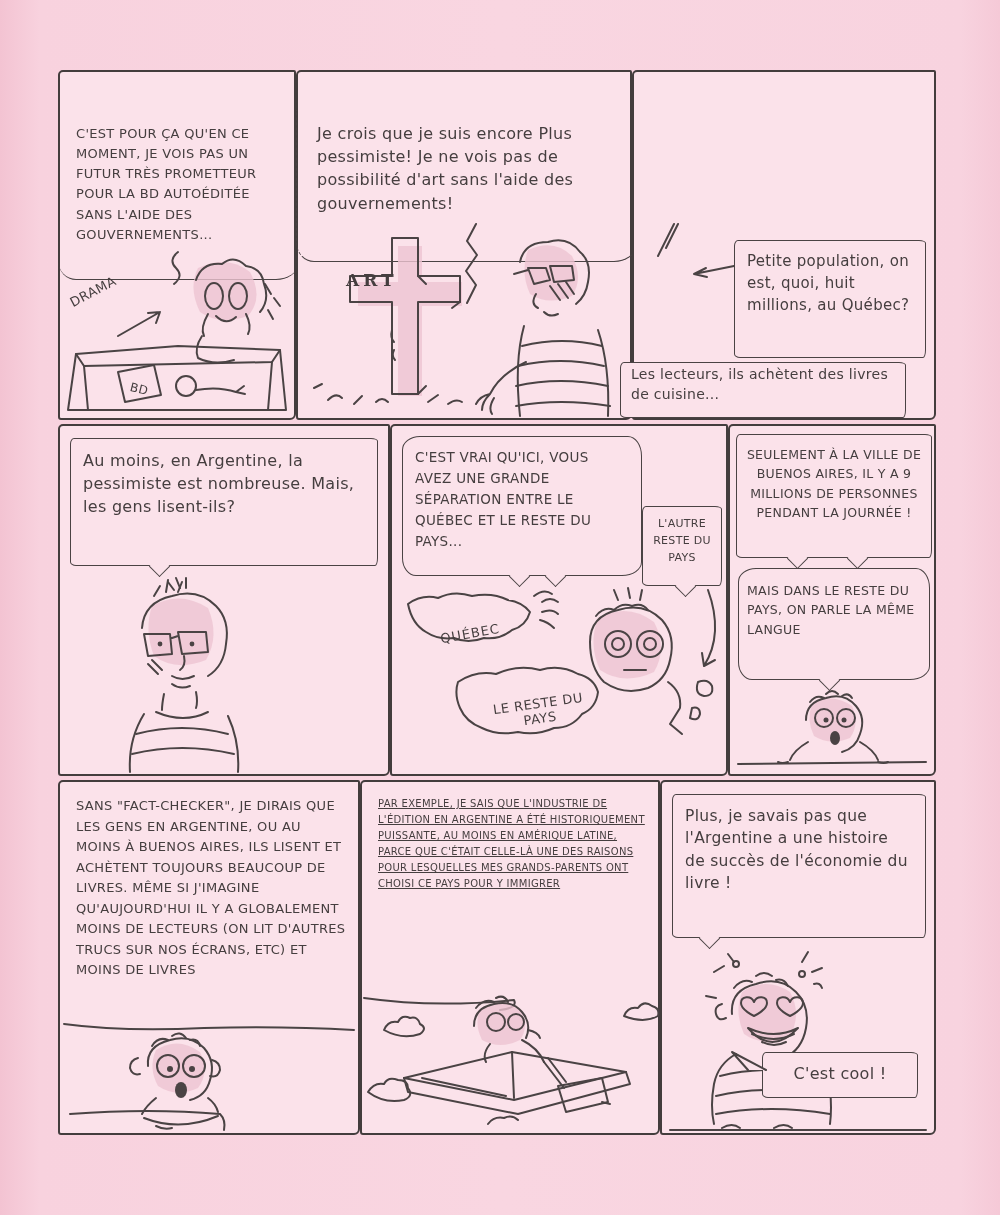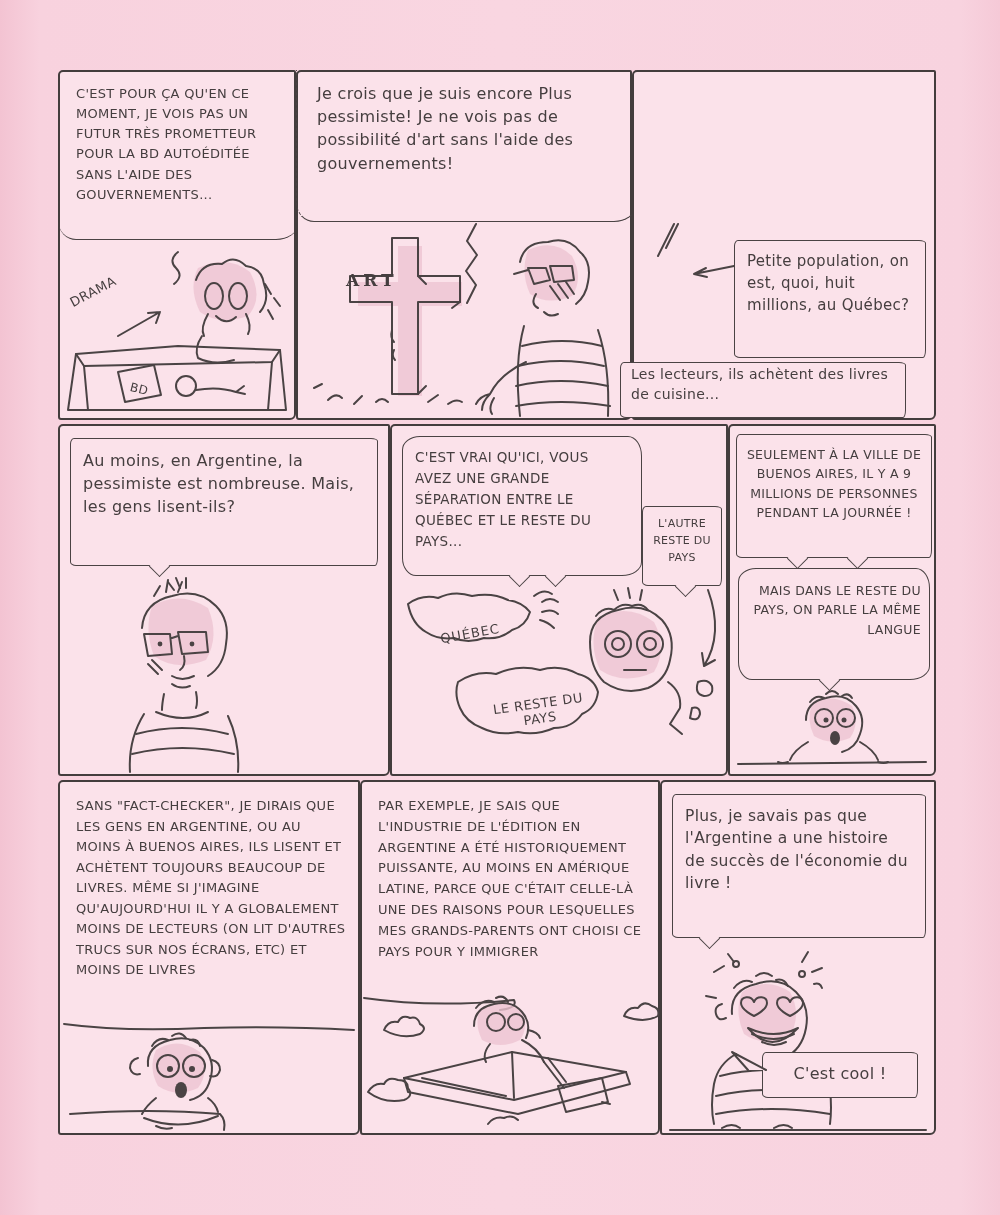--- a/index.html
+++ b/index.html
@@ -22,21 +22,21 @@
     border:1.7px solid #4a4344;
     background:#fbe2ea;
     color:#453e3f;
     padding:10px 12px;
     box-sizing:border-box;
     line-height:1.5;
     letter-spacing:.3px;
   }
   .round{border-radius:18px 14px 20px 14px/14px 20px 14px 18px;}
   .rect{border-radius:4px 7px 3px 6px/6px 3px 8px 4px;}
-  .open-top{border-top:none;border-radius:0 0 22px 18px/0 0 16px 20px;}
+  .open-top{border-top:none;border-radius:0 0 22px 18px/0 0 16px 20px;margin-top:40px;}
   .caps{font-size:13px;line-height:1.55;}
   .script{font-size:16px;line-height:1.45;}
   .tail{
     position:absolute;width:14px;height:14px;background:#fbe2ea;
     transform:rotate(45deg);
   }
   .tail.down{border-right:1.7px solid #4a4344;border-bottom:1.7px solid #4a4344;}
   .label{
     position:absolute;color:#453e3f;letter-spacing:.5px;
   }
@@ -171,21 +171,21 @@
       <path class="sketch" d="M306,96 q10,-4 14,4 q2,10 -8,10 q-10,-2 -6,-14 z M300,122 q8,-2 8,6 q-2,8 -10,4 z"></path>
     </svg>
     <div class="label" style="left:48px;top:200px;font-size:13px;transform:rotate(-10deg);letter-spacing:1px;">QUÉBEC</div>
     <div class="label" style="left:92px;top:270px;width:110px;font-size:13px;transform:rotate(-8deg);text-align:center;">LE RESTE DU PAYS</div>
   </div>
 
   <div class="panel" style="left:728px;top:424px;width:208px;height:352px;">
     <div class="bubble rect caps" style="left:6px;top:8px;width:196px;height:124px;font-size:12.5px;text-align:center;padding:10px 8px;">SEULEMENT À LA VILLE DE BUENOS AIRES, IL Y A 9 MILLIONS DE PERSONNES PENDANT LA JOURNÉE !</div>
     <div class="tail down" style="left:60px;top:125px;"></div>
     <div class="tail down" style="left:120px;top:125px;"></div>
-    <div class="bubble round caps" style="left:8px;top:142px;width:192px;height:112px;font-size:12.5px;text-align:right;padding:12px 8px;">MAIS DANS LE RESTE DU PAYS, ON PARLE LA MÊME LANGUE</div>
+    <div class="bubble round caps" style="left:8px;top:142px;width:192px;height:112px;font-size:12.5px;text-align:left;padding:12px 8px;">MAIS DANS LE RESTE DU PAYS, ON PARLE LA MÊME LANGUE</div>
     <div class="tail down" style="left:92px;top:247px;"></div>
     <svg style="left:0;top:258px;" width="204" height="90" viewBox="0 0 204 90">
       <path class="shade" d="M82,20 q20,-12 40,2 q8,18 -2,32 q-20,8 -36,-2 q-8,-16 -2,-32 z"></path>
       <path class="sketch" d="M76,36 q0,-18 20,-22 q18,-6 30,8 q10,12 4,28 q-4,14 -18,18"></path>
       <path class="sketch" d="M80,18 q6,-8 14,-4 M96,10 q6,-6 12,0 M112,12 q6,-4 10,2"></path>
       <circle class="sketch" cx="94" cy="34" r="9"></circle>
         <circle class="ink-fill" cx="96" cy="36" r="2.5"></circle>
       <circle class="sketch" cx="116" cy="34" r="9"></circle>
         <circle class="ink-fill" cx="114" cy="36" r="2.5"></circle>
       <ellipse class="ink-fill" cx="105" cy="54" rx="5" ry="7"></ellipse>
@@ -209,21 +209,21 @@
       <circle class="sketch" cx="134" cy="52" r="11"></circle>
         <circle class="ink-fill" cx="132" cy="55" r="3"></circle>
       <ellipse class="ink-fill" cx="121" cy="76" rx="6" ry="8"></ellipse>
       <path class="sketch" d="M96,84 q-10,8 -14,16 M148,84 q8,6 10,14"></path>
       <path class="sketch" d="M84,104 q36,14 74,-2 M96,112 q8,4 16,2"></path>
       <path class="sketch" d="M10,100 q80,-6 150,0 q6,6 4,16"></path>
     </svg>
   </div>
 
   <div class="panel" style="left:360px;top:780px;width:300px;height:355px;">
-    <div class="caps" style="position:absolute;left:16px;top:14px;width:268px;font-size:13px;line-height:1.6;letter-spacing:.3px;color:#453e3f;">PAR EXEMPLE, JE SAIS QUE L'INDUSTRIE DE L'ÉDITION EN ARGENTINE A ÉTÉ HISTORIQUEMENT PUISSANTE, AU MOINS EN AMÉRIQUE LATINE, PARCE QUE C'ÉTAIT CELLE-LÀ UNE DES RAISONS POUR LESQUELLES MES GRANDS-PARENTS ONT CHOISI CE PAYS POUR Y IMMIGRER</div>
+    <div class="caps" style="position:absolute;left:16px;top:14px;width:268px;font-size:10px;line-height:1.6;letter-spacing:.3px;color:#453e3f;text-decoration:underline;">PAR EXEMPLE, JE SAIS QUE L'INDUSTRIE DE L'ÉDITION EN ARGENTINE A ÉTÉ HISTORIQUEMENT PUISSANTE, AU MOINS EN AMÉRIQUE LATINE, PARCE QUE C'ÉTAIT CELLE-LÀ UNE DES RAISONS POUR LESQUELLES MES GRANDS-PARENTS ONT CHOISI CE PAYS POUR Y IMMIGRER</div>
     <svg style="left:0;top:200px;" width="296" height="152" viewBox="0 0 296 152">
 
       <path class="sketch" d="M2,16 q70,10 150,2 q4,8 -14,10"></path>
 
       <path class="sketch" d="M22,48 q4,-10 14,-8 q4,-8 12,-4 q8,-2 10,6 q8,4 0,10 q-18,6 -36,-4 z"></path>
       <path class="sketch" d="M6,110 q6,-10 16,-8 q4,-8 14,-4 q10,0 10,8 q6,8 -4,12 q-20,4 -36,-8 z"></path>
       <path class="sketch" d="M262,34 q4,-10 14,-8 q6,-8 14,-2 q8,2 6,10 q-14,8 -34,0 z"></path>
       <path class="sketch" d="M126,142 q6,-8 16,-6 q8,-4 14,2"></path>
 
       <path class="sketch" d="M42,96 L150,70 L264,90"></path>

